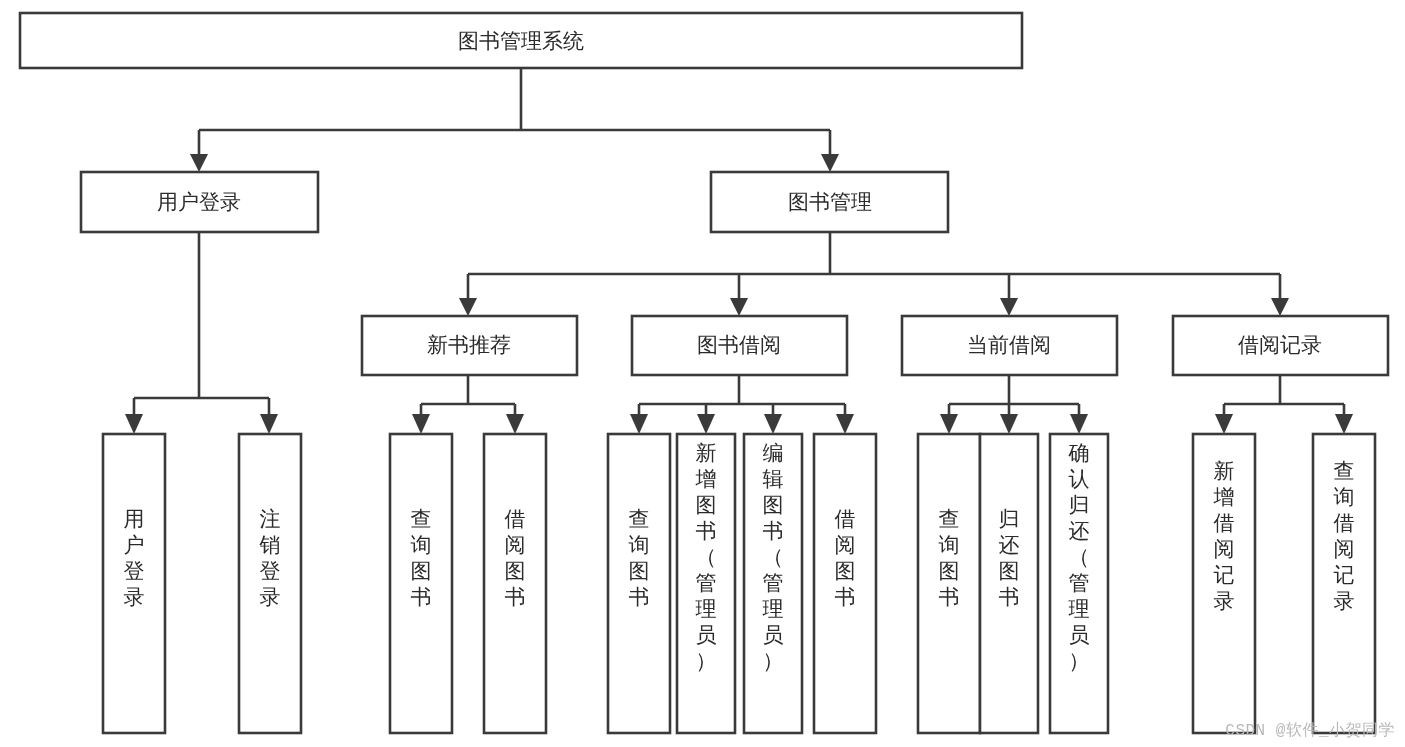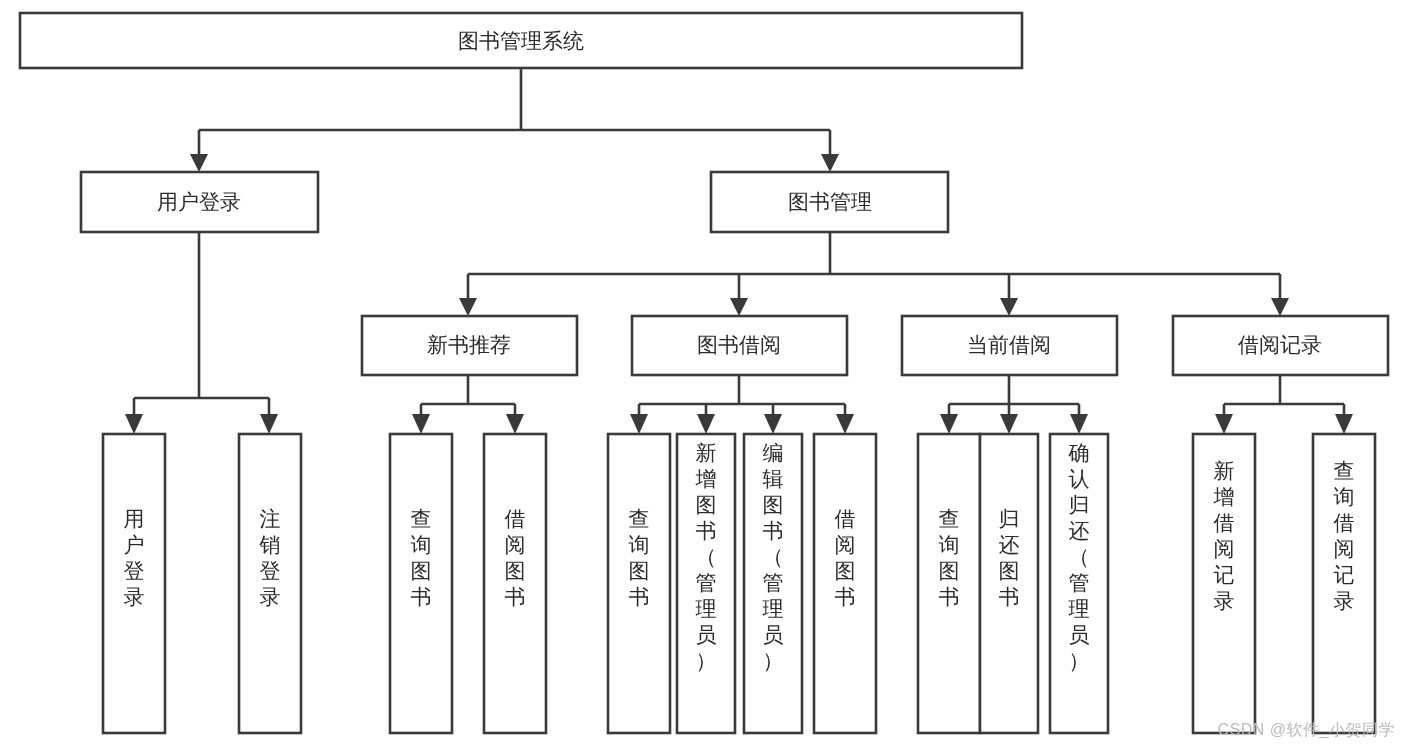--- a/index.html
+++ b/index.html
@@ -50,21 +50,21 @@
   .node-label-v {
     font-family: "Liberation Sans", "DejaVu Sans", sans-serif;
     font-size: 21px;
     fill: #2b2b2b;
     text-anchor: middle;
   }
   .watermark {
     position: absolute;
     right: 10px;
     bottom: 6px;
-    font-family: Liberation Sans, sans-serif;
+    font-family: Liberation Mono, monospace;
     font-size: 16px;
     color: #b9b9b9;
     letter-spacing: 0.5px;
     white-space: nowrap;
     user-select: none;
   }
 </style>
 </head>
 <body>
 

